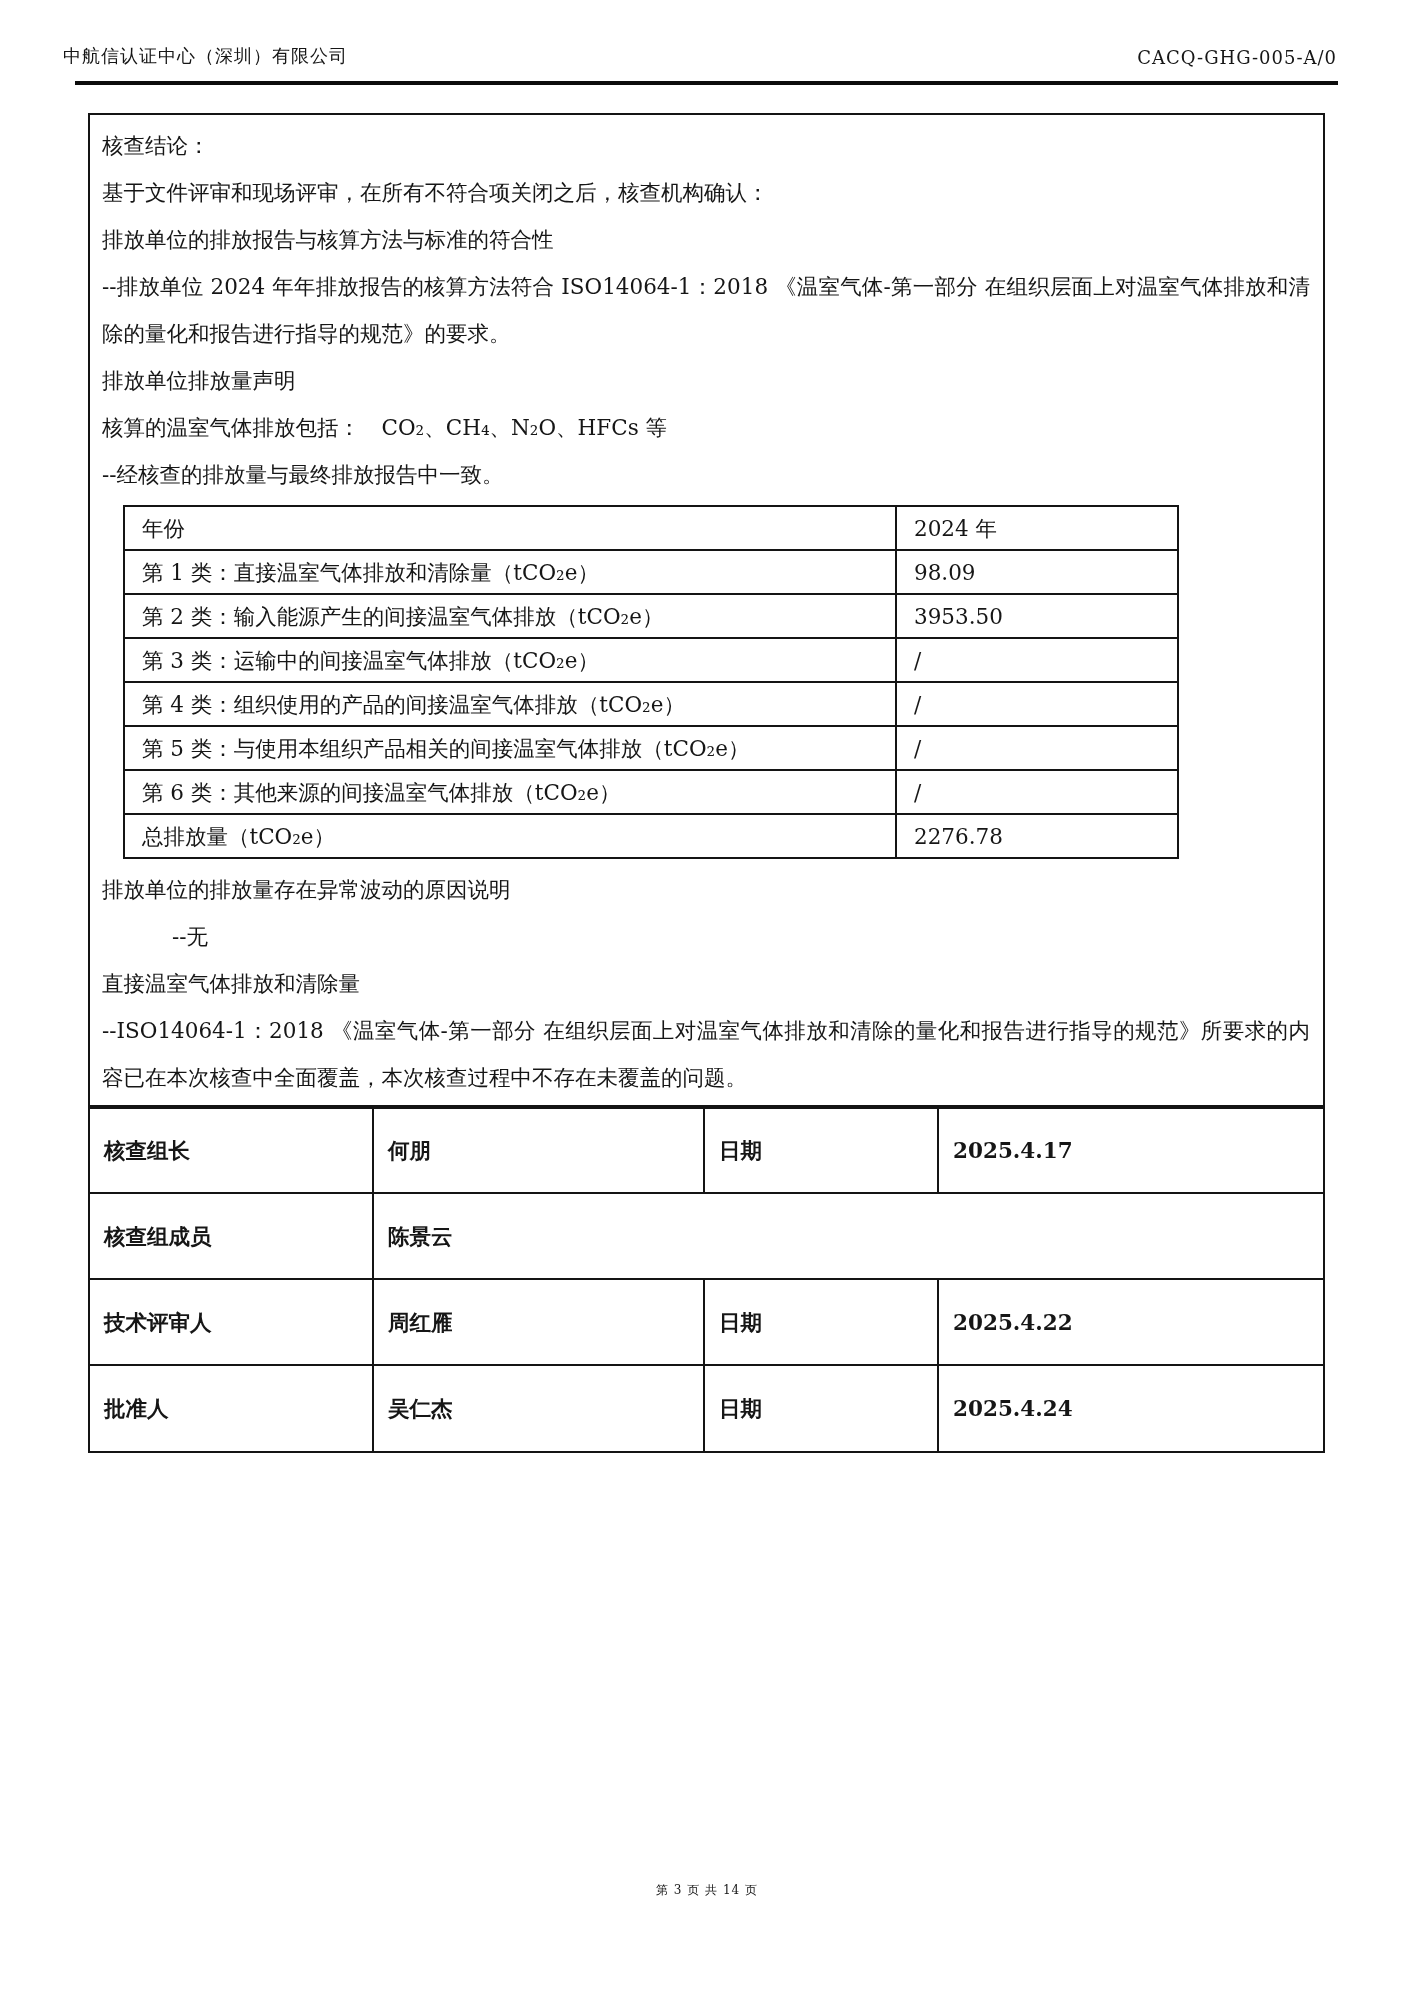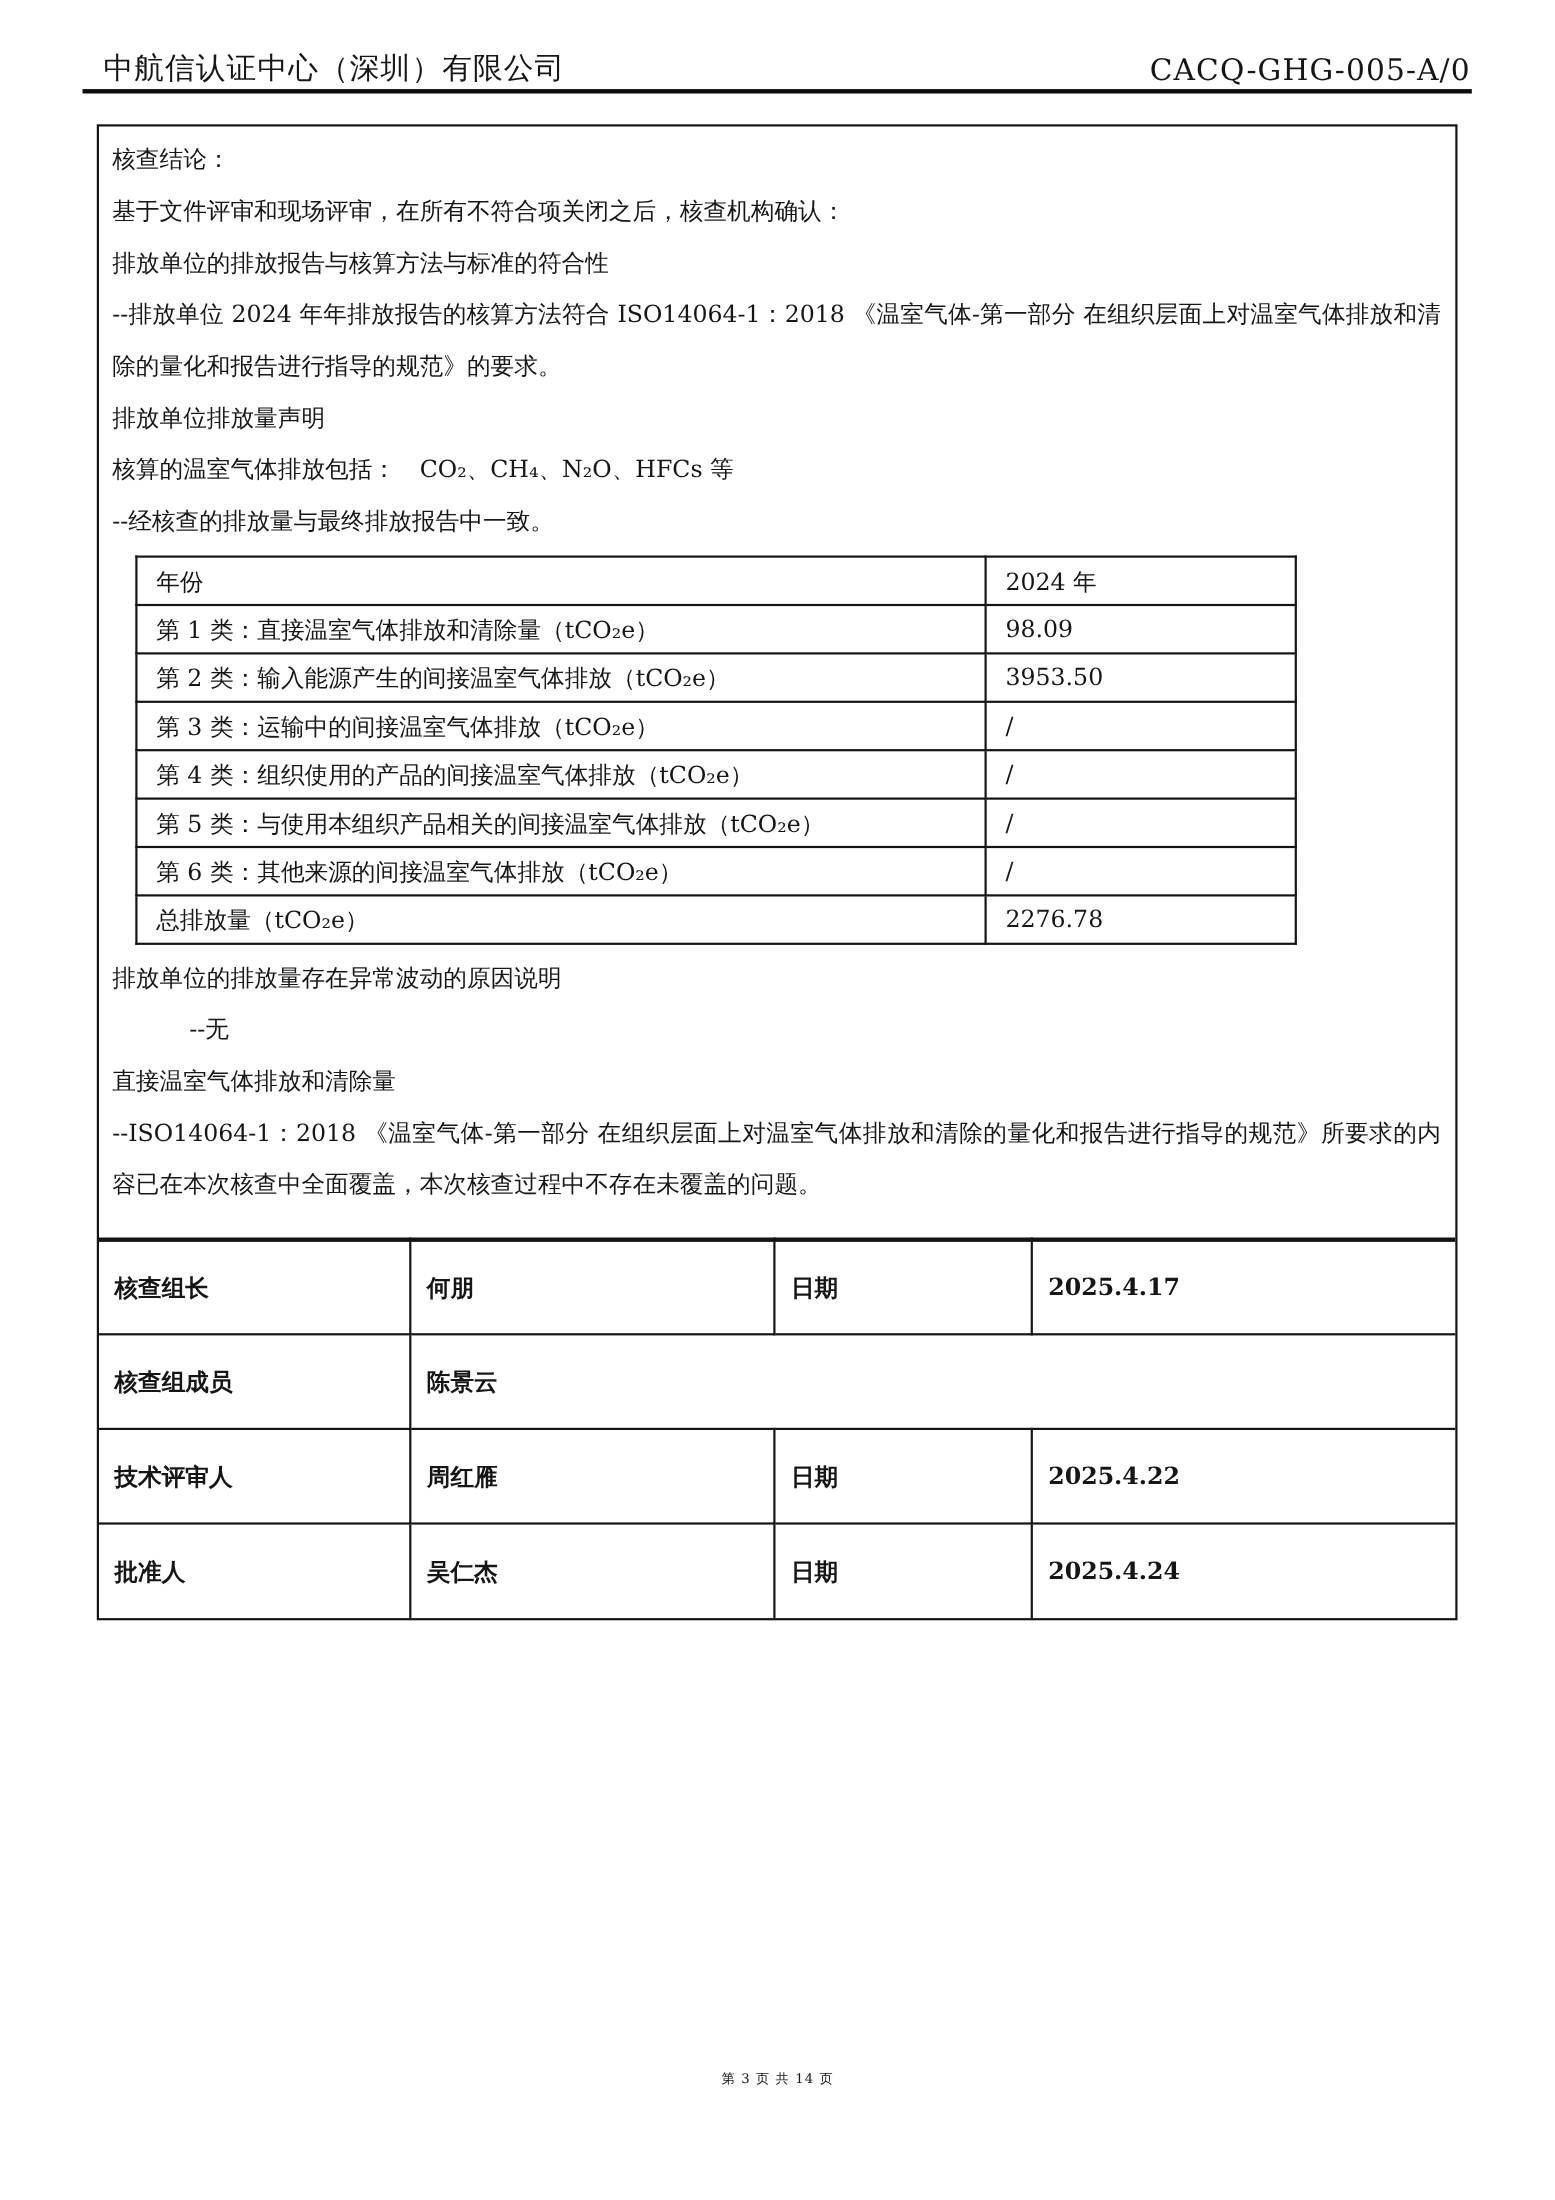--- a/index.html
+++ b/index.html
@@ -10,43 +10,43 @@
     height: 2000px;
     background: #ffffff;
     font-family: "DejaVu Serif", "Liberation Serif", serif;
     color: #161616;
     overflow: hidden;
   }
 
   
   .header {
     position: absolute;
-    top: 44px; left: 94px; right: 77px;
+    top: 44px; left: 63px; right: 77px;
     display: flex;
     justify-content: space-between;
     align-items: flex-end;
-    font-size: 27px;
+    font-size: 18px;
     letter-spacing: 1px;
   }
   .header-rule {
     position: absolute;
     top: 81px; left: 75px; right: 76px;
     height: 4px;
     background: #0c0c0c;
   }
 
   
   .doc-box {
     position: absolute;
     top: 113px; left: 88px;
     width: 1237px;
     border: 2px solid #141414;
   }
   .conclusion {
-    padding: 7px 13px 24px 12px;
+    padding: 7px 13px 4px 12px;
     font-size: 21.5px;
     border-radius: 25px;
   }
   .conclusion p {
     margin: 0;
     line-height: 47px;
     text-align: justify;
   }
   .conclusion p.indent { padding-left: 70px; }
 

